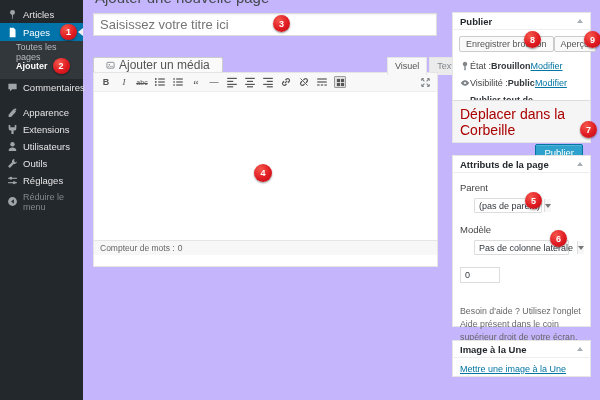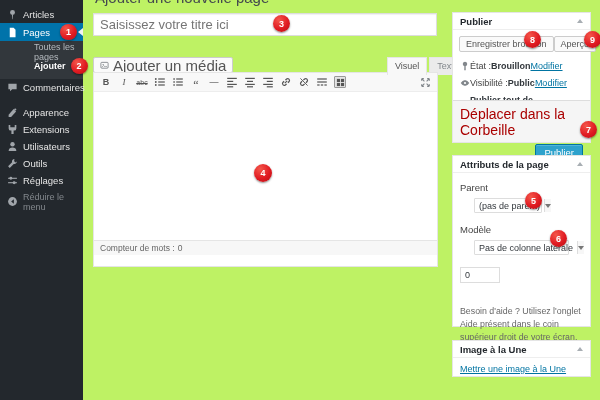--- a/index.html
+++ b/index.html
@@ -1,46 +1,46 @@
 <!DOCTYPE html>
 <html><head>
 <meta charset="utf-8">
 <style>
   html,body{margin:0;padding:0;}
-  .app{position:relative;width:600px;height:400px;overflow:hidden;background:#bef264;
+  .app{position:relative;width:600px;height:400px;overflow:hidden;background:#c4b5fd;
        font-family:"Liberation Sans","DejaVu Sans",sans-serif;-webkit-font-smoothing:antialiased;}
 
   
   .sidebar{position:absolute;left:0;top:0;width:83px;height:400px;background:#23282d;color:#eee;}
   .sb-item{display:flex;align-items:center;gap:5px;height:17px;padding:0 0 0 7px;font-size:9.5px;color:#e5e5e5;cursor:pointer;position:relative;}
   .sb-item .icn{width:11px;height:11px;flex:0 0 11px;color:#a0a5aa;display:flex;align-items:center;justify-content:center;}
   .sb-item.active{background:#0073aa;color:#fff;height:18px;}
   .sb-item.active .icn{color:#fff;}
   .sb-notch{position:absolute;right:0;top:50%;margin-top:-4px;width:0;height:0;
             border-top:4px solid transparent;border-bottom:4px solid transparent;border-right:5px solid #f1f1f1;}
   .sb-sub{background:#32373c;padding:4px 0 6px 0;}
-  .sb-sub-item{display:flex;align-items:center;height:14px;padding-left:16px;font-size:9px;color:#b4b9be;cursor:pointer;margin-left:18px;}
+  .sb-sub-item{display:flex;align-items:center;height:14px;padding-left:16px;font-size:9px;color:#b4b9be;cursor:pointer;}
   .sb-sub-item.active{color:#fff;font-weight:bold;}
   .sb-gap{height:8px;}
   .sb-gap-sm{height:4px;}
 
   
   .callout{position:absolute;width:17px;height:17px;border-radius:50%;z-index:60;
            background:radial-gradient(circle at 35% 28%,#f4564a 0%,#e01b22 55%,#b90d13 100%);
            box-shadow:0 1px 2px rgba(0,0,0,.45);
            color:#fff;font-size:9px;font-weight:bold;display:flex;align-items:center;justify-content:center;}
   .callout.inline{position:static;flex:0 0 17px;margin-left:5px;width:16px;height:16px;}
 
   
   .page-heading{position:absolute;left:95px;top:-11px;margin:0;font-size:15px;font-weight:normal;color:#44494e;}
   .title-input{position:absolute;left:93px;top:13px;width:330px;height:21px;background:#fff;border:1px solid #ddd;
                box-shadow:inset 0 1px 1px rgba(0,0,0,.06);padding:0 6px;font-size:13px;color:#72777c;
                font-family:Liberation Sans, sans-serif;outline:none;}
   .media-btn{position:absolute;left:93px;top:57px;height:14px;display:inline-flex;align-items:center;gap:4px;
-             background:#fafafa;border:1px solid #ccc;border-radius:2px;padding:0 6px;font-size:15px;color:#555;cursor:pointer;}
+             background:#fafafa;border:1px solid #ccc;border-radius:2px;padding:0 12px;font-size:12px;color:#555;cursor:pointer;}
   .media-btn .icn{color:#82878c;}
   .ed-tabs{position:absolute;left:385px;top:57px;display:flex;}
   .ed-tab{padding:3px 7px 4px;font-size:9px;color:#82878c;background:#ebebeb;border:1px solid #e5e5e5;border-bottom:none;cursor:pointer;margin-left:2px;}
   .ed-tab.active{background:#f8f8f8;color:#555;position:relative;z-index:2;}
   .editor-box{position:absolute;left:93px;top:72px;width:345px;height:195px;background:#fff;border:1px solid #e5e5e5;box-sizing:border-box;}
   .ed-toolbar{height:18px;background:#f8f8f8;border-bottom:1px solid #ededed;display:flex;align-items:center;padding:0 6px;gap:6px;}
   .tbi{width:12px;height:12px;display:flex;align-items:center;justify-content:center;color:#555;cursor:pointer;flex:0 0 auto;}
   .tbi b{font-size:9px;} .tbi i{font-size:9px;font-family:"Liberation Serif",serif;}
   .tbi s{font-size:7px;} .tbi .q{font-size:12px;font-family:"Liberation Serif",serif;line-height:4px;margin-top:6px;}
   .tbi .hr{font-size:9px;}

